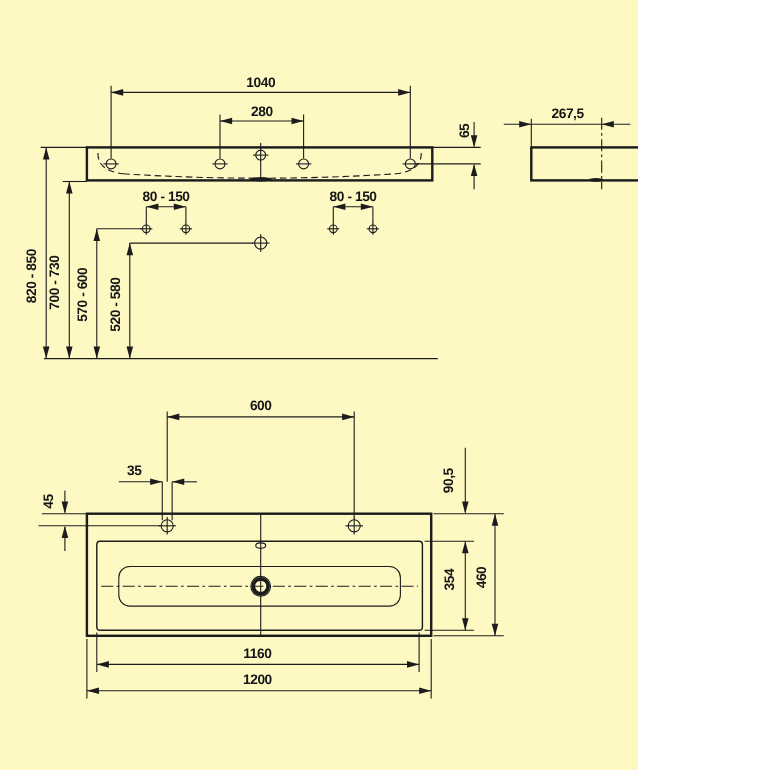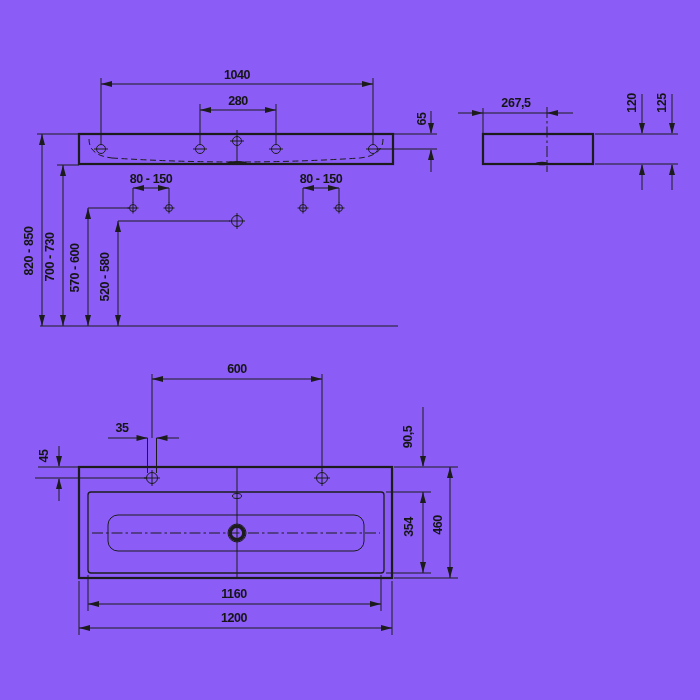--- a/index.html
+++ b/index.html
@@ -1,16 +1,16 @@
 <!DOCTYPE html>
 <html><head>
 <meta charset="utf-8">
 <style>
   html,body{margin:0;padding:0;background:#ffffff;}
-  .page{width:700px;height:700px;background:#8b5cf6;position:relative;overflow:hidden;}
+  .page{width:580px;height:700px;background:#fef9c3;position:relative;overflow:hidden;}
   svg{display:block;}
   
   .tk{stroke:#1c1c1c;stroke-width:2.2;fill:none;stroke-linecap:square;}
   .md{stroke:#1c1c1c;stroke-width:1.3;fill:none;}
   .tn{stroke:#1c1c1c;stroke-width:1;fill:none;}
   .ds{stroke-dasharray:6 3.5;}
   .dd{stroke-dasharray:11 3 2.5 3;}
   .fl{fill:#1c1c1c;stroke:none;}
   text{font-family:"Liberation Sans","DejaVu Sans",sans-serif;font-weight:bold;
        font-size:12.5px;letter-spacing:-0.4px;fill:#151515;}

